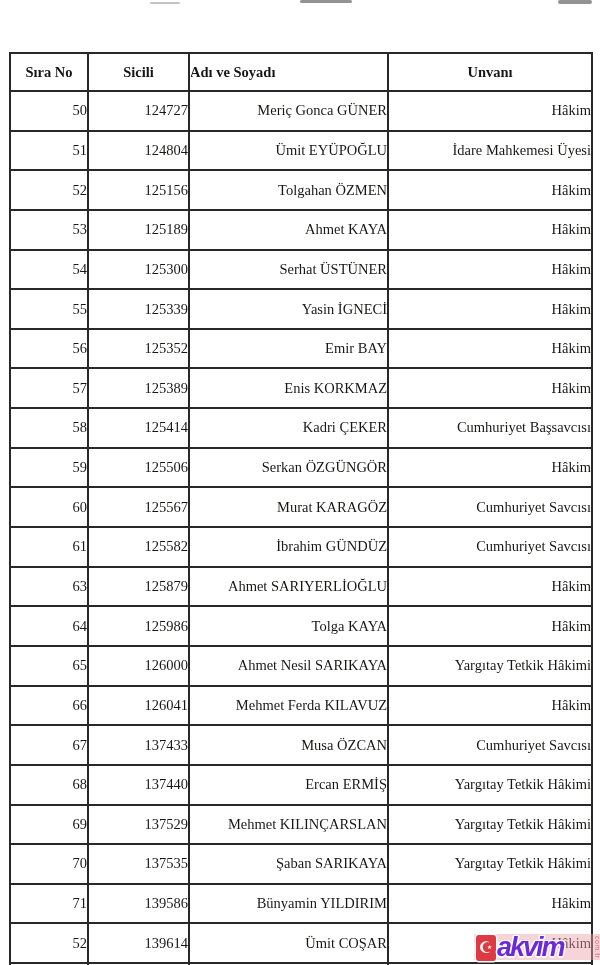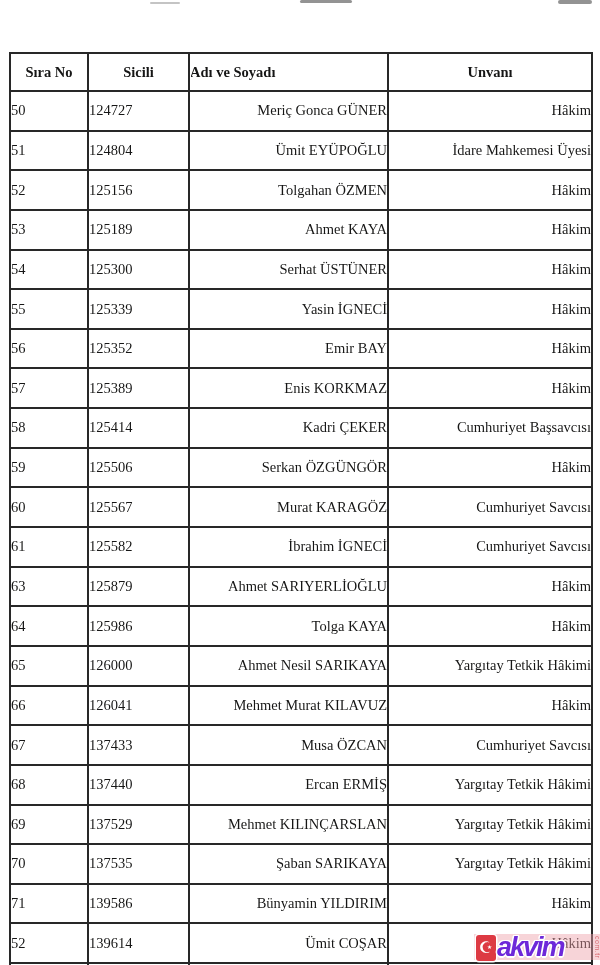--- a/index.html
+++ b/index.html
@@ -41,21 +41,21 @@
   table.doc-table th {
     font-weight: bold;
     height: 36px;
   }
   .col-no    { width: 78px; }
   .col-sicil { width: 101px; }
   .col-name  { width: 199px; }
   .col-title { width: 204px; }
   th.h-no, th.h-sicil, th.h-title { text-align: center; }
   th.h-name { text-align: left; padding-left: 6px; border-radius: 10px; }
-  td.c-no, td.c-sicil { text-align: left; }
+  td.c-no, td.c-sicil { text-align: right; }
   td.c-name, td.c-title { text-align: right; padding-left: 6px; }
 
   
   .smudge {
     position: absolute;
     background: #3a3a3a;
     opacity: 0.55;
     border-radius: 2px;
   }
   .smudge.s1 { left: 300px; top: 0; width: 52px; height: 3px; }
@@ -212,21 +212,21 @@
   </tr>
         <tr>
     <td class="c-no">60</td>
     <td class="c-sicil">125567</td>
     <td class="c-name">Murat KARAGÖZ</td>
     <td class="c-title">Cumhuriyet Savcısı</td>
   </tr>
         <tr>
     <td class="c-no">61</td>
     <td class="c-sicil">125582</td>
-    <td class="c-name">İbrahim İGNECİ</td>
+    <td class="c-name">İbrahim GÜNDÜZ</td>
     <td class="c-title">Cumhuriyet Savcısı</td>
   </tr>
         <tr>
     <td class="c-no">63</td>
     <td class="c-sicil">125879</td>
     <td class="c-name">Ahmet SARIYERLİOĞLU</td>
     <td class="c-title">Hâkim</td>
   </tr>
         <tr>
     <td class="c-no">64</td>
@@ -236,21 +236,21 @@
   </tr>
         <tr>
     <td class="c-no">65</td>
     <td class="c-sicil">126000</td>
     <td class="c-name">Ahmet Nesil SARIKAYA</td>
     <td class="c-title">Yargıtay Tetkik Hâkimi</td>
   </tr>
         <tr>
     <td class="c-no">66</td>
     <td class="c-sicil">126041</td>
-    <td class="c-name">Mehmet Murat KILAVUZ</td>
+    <td class="c-name">Mehmet Ferda KILAVUZ</td>
     <td class="c-title">Hâkim</td>
   </tr>
         <tr>
     <td class="c-no">67</td>
     <td class="c-sicil">137433</td>
     <td class="c-name">Musa ÖZCAN</td>
     <td class="c-title">Cumhuriyet Savcısı</td>
   </tr>
         <tr>
     <td class="c-no">68</td>

